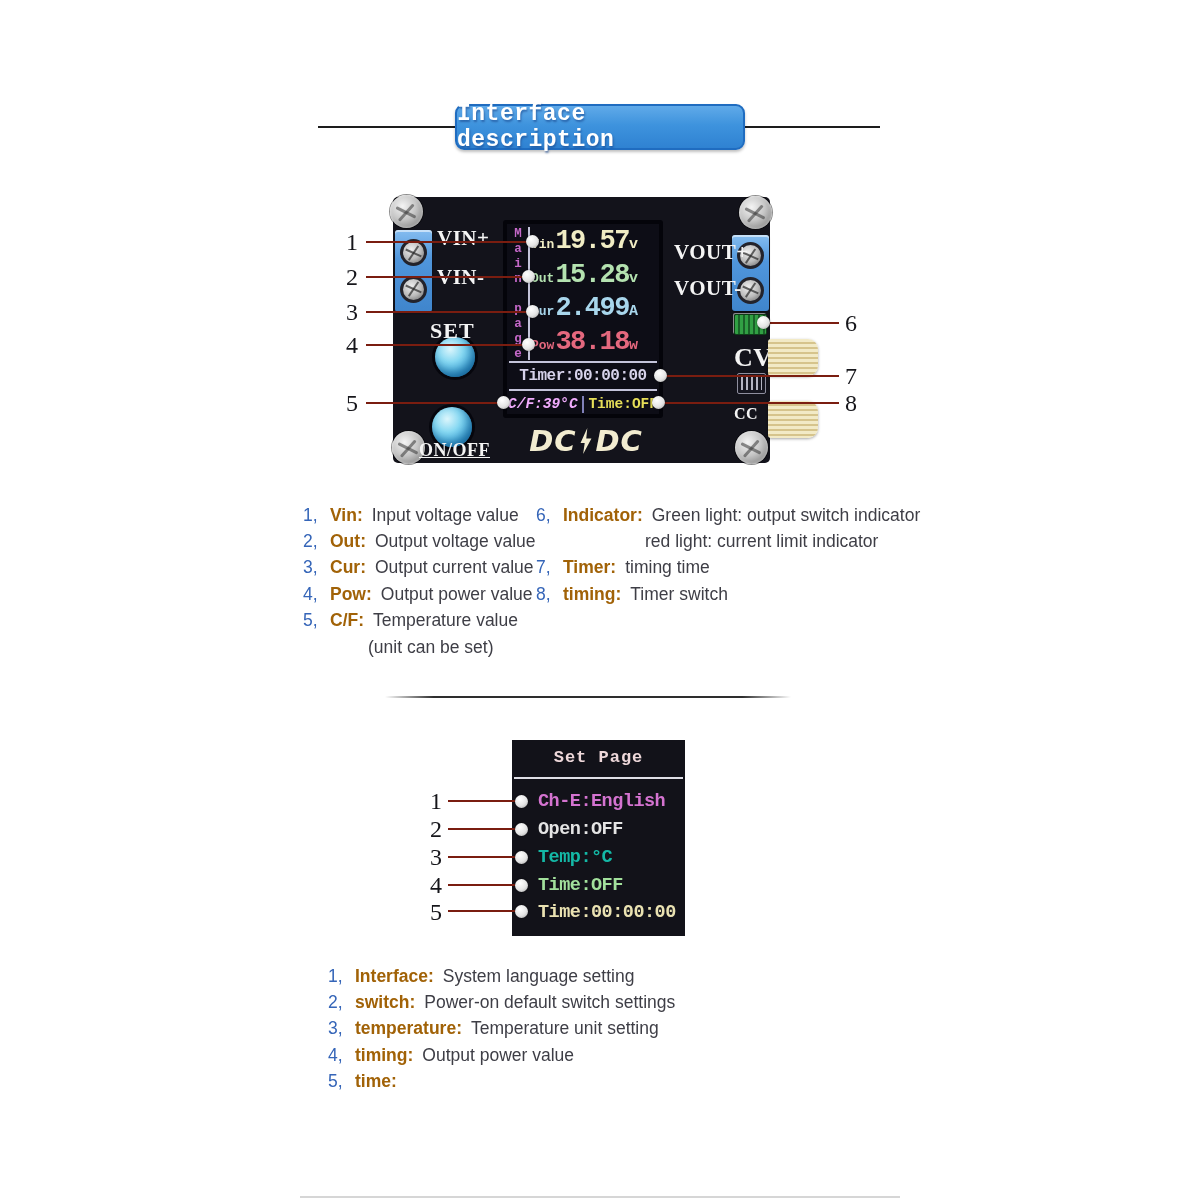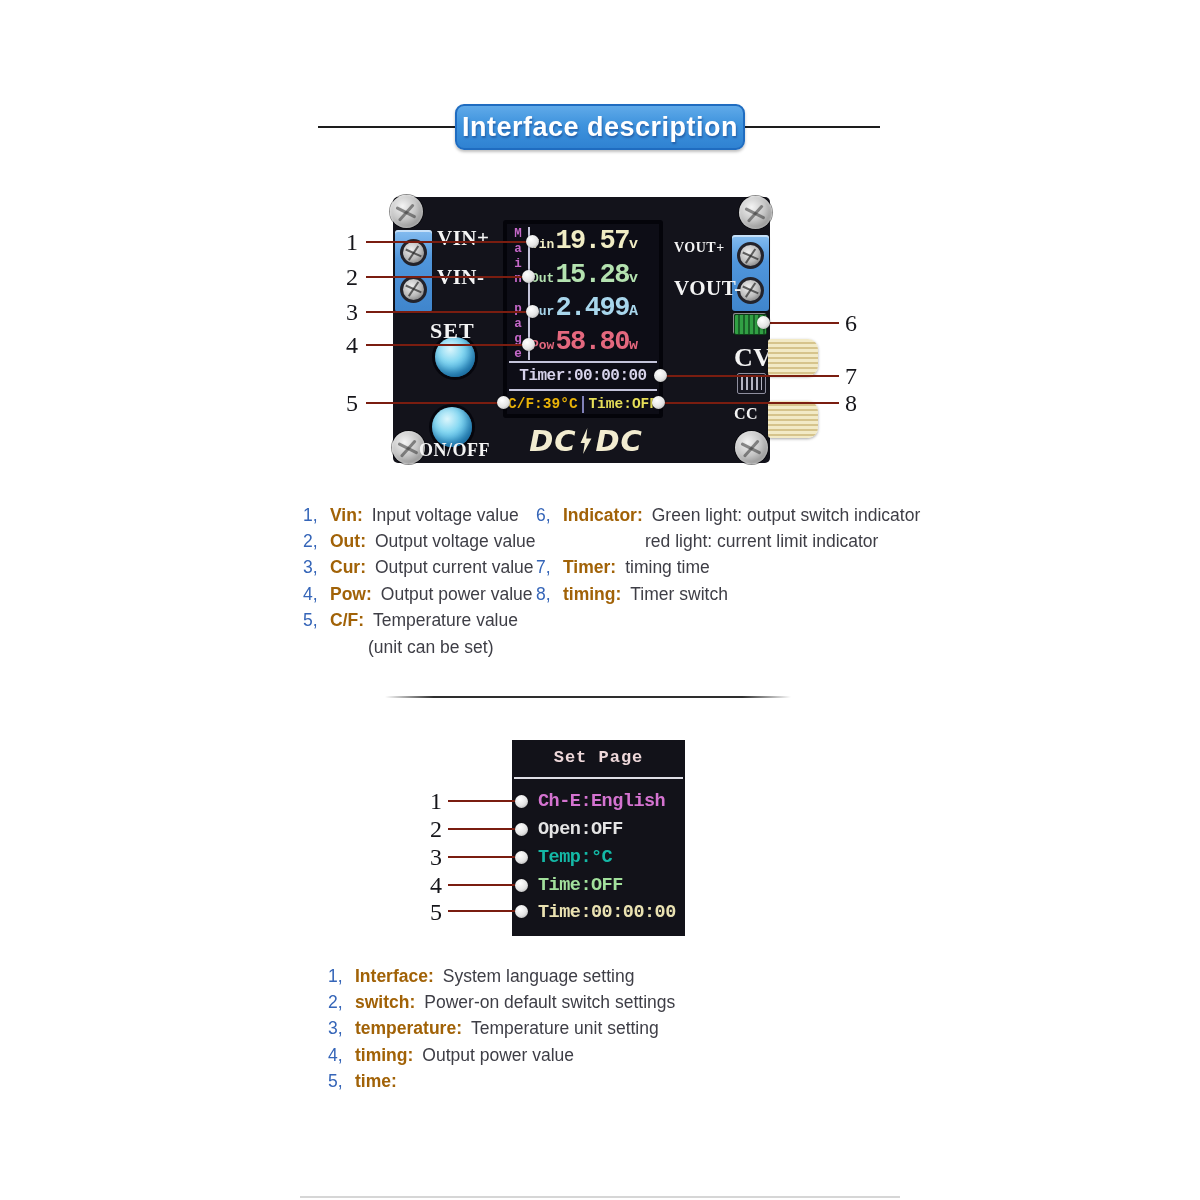--- a/index.html
+++ b/index.html
@@ -5,22 +5,22 @@
   html,body { margin:0; padding:0; background:#ffffff; }
   .canvas { position:relative; width:1200px; height:1200px; background:#ffffff; overflow:hidden;
             font-family:"Liberation Sans", sans-serif; }
 
   
   .title-rule { position:absolute; left:318px; top:126px; width:562px; height:2px; background:#1d1d1d; }
   .title-banner { position:absolute; left:455px; top:104px; width:290px; height:46px; box-sizing:border-box;
     background:linear-gradient(180deg,#60aae9 0%,#3e93dd 45%,#2f82d2 100%);
     border:2px solid #1f6cc0; border-radius:9px; display:flex; align-items:center; justify-content:center;
     z-index:3; box-shadow:0 2px 3px rgba(0,0,0,.25); }
-  .title-banner span { color:#ffffff; font-size:27px; font-weight:bold; letter-spacing:.5px;
-    text-shadow:1px 2px 2px rgba(25,70,140,.6); }
+  .title-banner span { color:#ffffff; font-size:23px; font-weight:bold; letter-spacing:.5px;
+    text-shadow:1px 2px 2px rgba(25,70,140,.6);font-family:Liberation Mono, monospace; }
 
   
   .device { position:absolute; left:393px; top:197px; width:377px; height:266px;
     background:#13131b; border-radius:5px; z-index:1; }
   .screw { position:absolute; width:33px; height:33px; border-radius:50%;
     background:radial-gradient(circle at 38% 34%, #f4f4f4, #c6c6c6 45%, #909090 78%, #6f6f6f);
     box-shadow:0 0 0 1px rgba(0,0,0,.45), inset 0 0 3px rgba(255,255,255,.6); z-index:2; }
   .screw::before, .screw::after { content:""; position:absolute; left:16%; top:47%; width:68%; height:2.5px;
     background:rgba(55,55,55,.55); border-radius:2px; }
   .screw::before { transform:rotate(27deg); }
@@ -36,24 +36,24 @@
   .tscrew { position:relative; width:27px; height:27px; border-radius:50%; box-sizing:border-box;
     background:radial-gradient(circle at 40% 35%, #efefef, #bcbcbc 52%, #828282 82%); border:3px solid #23232b; }
   .tscrew::before, .tscrew::after { content:""; position:absolute; left:8%; top:44%; width:82%; height:2px;
     background:rgba(40,40,40,.7); }
   .tscrew::before { transform:rotate(24deg); } .tscrew::after { transform:rotate(-56deg); }
 
   .dlab { position:absolute; font-family:"Liberation Serif", serif; font-weight:bold; color:#f4f4f4;
     letter-spacing:.5px; z-index:3; white-space:nowrap; }
   .vinp { left:44px; top:29px; font-size:21px; }
   .vinm { left:44px; top:68px; font-size:21px; }
-  .voutp { left:281px; top:43px; font-size:14px; }
+  .voutp { left:281px; top:43px; font-size:21px; }
   .voutm { left:281px; top:79px; font-size:21px; }
   .setl  { left:37px;  top:121px; font-size:22px; letter-spacing:1px; }
-  .onoffl{ left:26px;  top:243px; font-size:18px; }
+  .onoffl{ left:26px;  top:243px; font-size:18px;text-decoration:underline; }
   .cvl   { left:341px; top:146px; font-size:26px; }
   .ccl   { left:341px; top:208px; font-size:16px; }
 
   .btn { position:absolute; width:40px; height:40px; border-radius:50%; z-index:2;
     background:radial-gradient(circle at 38% 30%, #dcf6fc, #86d8f2 35%, #36a4da 72%, #1b7ab0 100%);
     box-shadow:0 0 0 3px rgba(5,5,12,.9), inset -3px -5px 8px rgba(0,45,90,.45); }
   .btn.set { left:42px; top:140px; } .btn.onoff { left:39px; top:210px; }
 
   .led { position:absolute; left:341px; top:117px; width:31px; height:19px; z-index:2;
     background:repeating-linear-gradient(90deg,#31a044 0 3px,#1a6128 3px 5px);
@@ -75,21 +75,21 @@
   .drow { height:33.6px; display:flex; align-items:baseline; white-space:nowrap; }
   .drow .dl { font-size:13px; }
   .drow .dv { font-size:27px; letter-spacing:-1.5px; margin-left:1px; }
   .drow .du { font-size:15px; }
   .hl { position:absolute; left:2px; width:148px; height:1.5px; background:#c4c4da; }
   .hl.h1 { top:137px; } .hl.h2 { top:165px; }
   .timerrow { position:absolute; left:0; top:140px; width:100%; height:24px; line-height:24px;
     text-align:center; font-size:16px; color:#d6d2ea; letter-spacing:-.5px; }
   .brow { position:absolute; left:1px; top:168px; width:150px; height:24px; display:flex;
     align-items:center; justify-content:space-between; font-size:14.5px; }
-  .brow .tempv { color:#eab308; } .brow .timesw { color:#e6de58; }
+  .brow .tempv { color:#f0abfc;font-style:italic; } .brow .timesw { color:#e6de58; }
   .bsep { width:1.5px; height:17px; background:#8080b8; }
 
   .logo { position:absolute; left:128px; top:227px; width:130px; z-index:2; display:flex; align-items:center;
     justify-content:center; font-family:"DejaVu Sans", sans-serif; font-style:italic; font-weight:bold;
     font-size:29px; color:#f2ecd0; letter-spacing:1px; }
   .bolt { display:inline-block; width:13px; height:26px; margin:0 3px; background:#f2ecd0;
     clip-path:polygon(60% 0, 8% 58%, 40% 58%, 28% 100%, 92% 40%, 52% 40%); }
 
   .conn { position:absolute; width:50px; height:37px; z-index:2;
     background:repeating-linear-gradient(180deg,#f2eac6 0 3px,#d6c48c 3px 5px);
@@ -180,21 +180,21 @@
             <span class="dv">15.28</span>
             <span class="du">v</span>
           </div>
           <div class="drow" style="color: rgb(168, 214, 236);">
             <span class="dl">Cur</span>
             <span class="dv">2.499</span>
             <span class="du">A</span>
           </div>
           <div class="drow" style="color: rgb(228, 104, 126);">
             <span class="dl">Pow</span>
-            <span class="dv">58.80</span>
+            <span class="dv">38.18</span>
             <span class="du">w</span>
           </div>
         </div>
         <div class="hl h1"></div>
         <div class="timerrow">Timer:00:00:00</div>
         <div class="hl h2"></div>
         <div class="brow">
           <span class="tempv">C/F:39°C</span>
           <span class="bsep"></span>
           <span class="timesw">Time:OFF</span>

